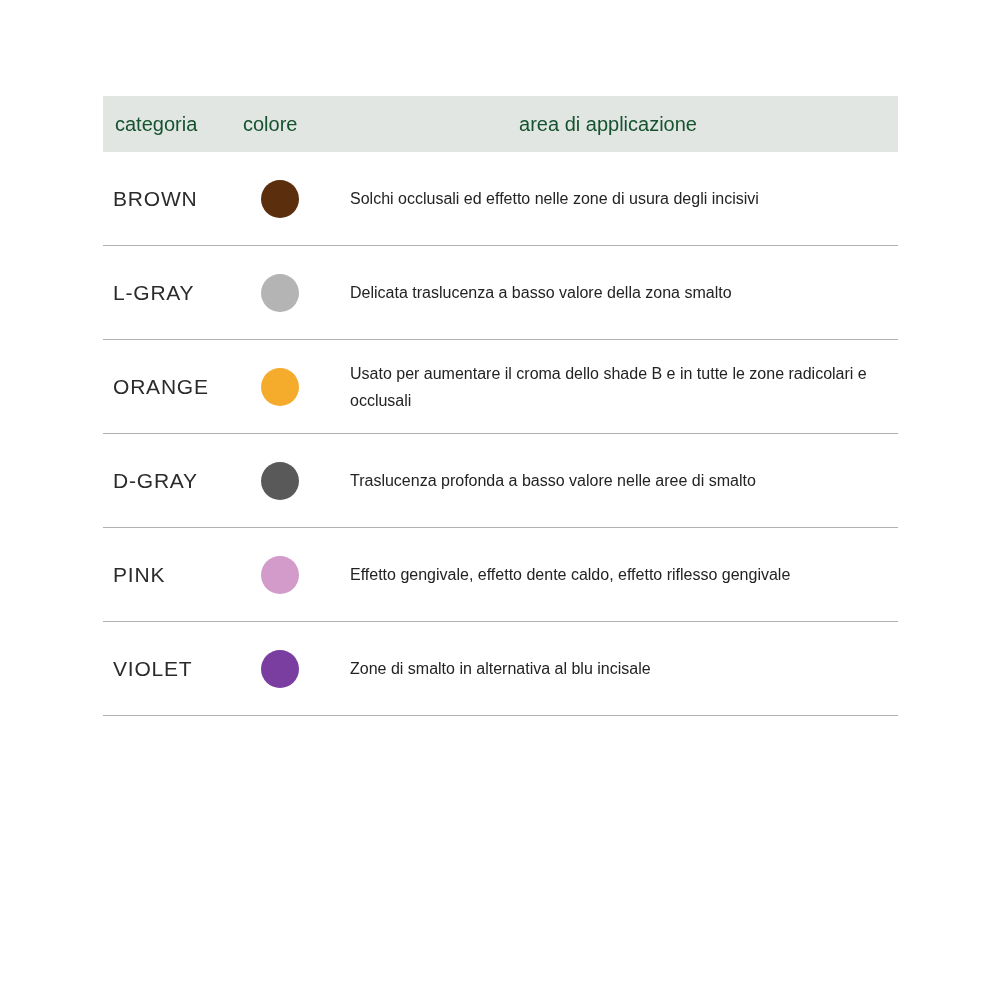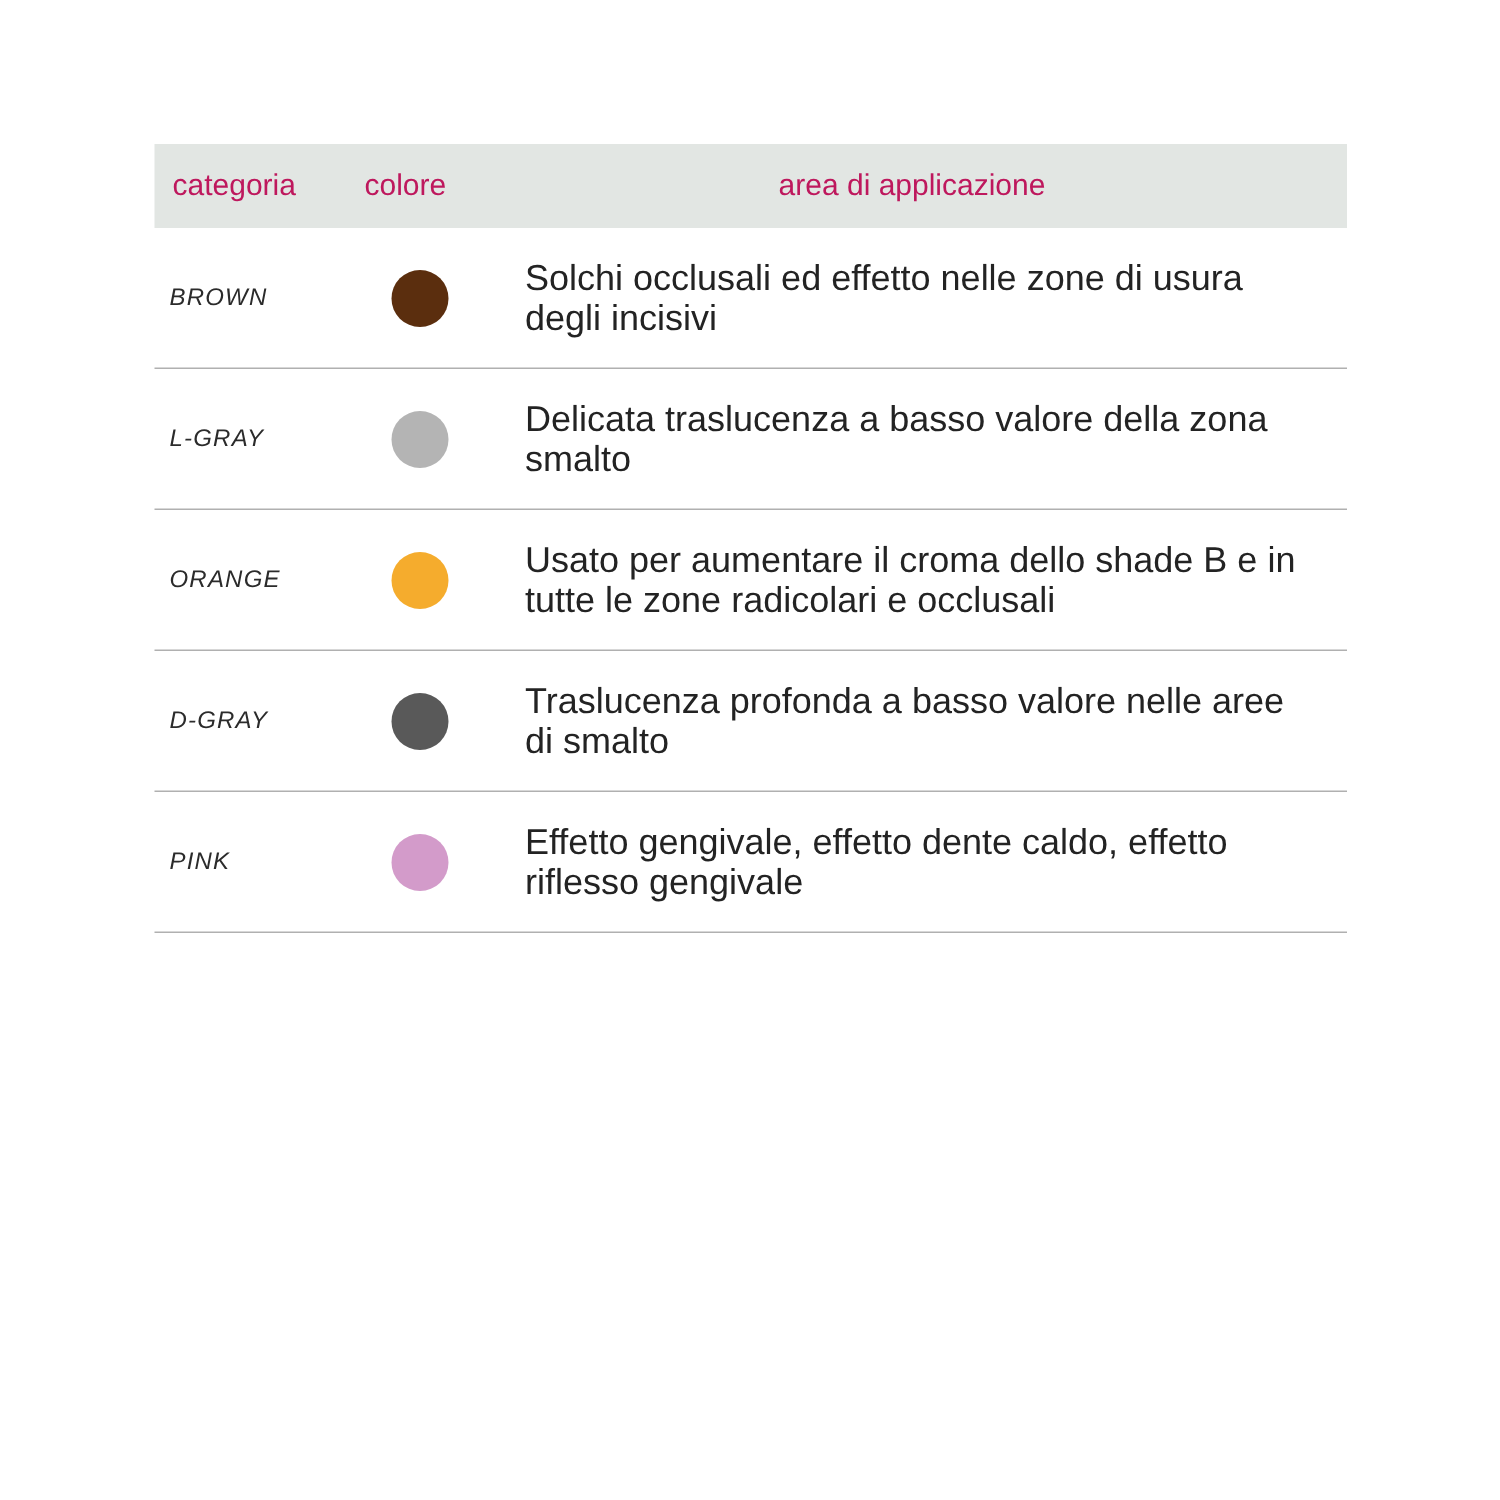--- a/index.html
+++ b/index.html
@@ -21,21 +21,21 @@
     left: 103px;
     top: 96px;
     width: 795px;
   }
   .header-row {
     display: flex;
     align-items: center;
     height: 56px;
     background: #e2e6e3;
     font-size: 20px;
-    color: #be185d;
+    color: #14532d;
   }
   .row {
     display: flex;
     align-items: center;
     height: 93px;
     border-bottom: 1px solid #b0b0b0;
     background: #ffffff;
   }
   .cell-cat {
     width: 127px;
@@ -58,34 +58,33 @@
     box-sizing: border-box;
   }
   .header-row .cell-cat { padding-left: 12px; }
   .header-row .cell-dot { justify-content: flex-start; padding-left: 13px; }
   .header-row .cell-desc {
     text-align: center;
     padding-left: 0;
     padding-right: 12px;
   }
   .category-label {
-    font-size: 16px;
+    font-size: 21px;
     letter-spacing: 0.8px;
     color: #2b2b2b;
     white-space: nowrap;
-    font-style: italic;
   }
   .dot {
     width: 38px;
     height: 38px;
     border-radius: 50%;
     display: inline-block;
   }
   .description {
-    font-size: 24px;
+    font-size: 16px;
     line-height: 27px;
     text-align: justify;
     text-align-last: left;
     color: #232323;
   }
 </style>
 </head>
 <body>
 
 <div class="page">
@@ -153,16 +152,27 @@
       <span class="category-label">PINK</span>
     </div>
     <div class="cell-dot">
       <span class="dot" style="background: rgb(211, 155, 202);"></span>
     </div>
     <div class="cell-desc">
       <span class="description">Effetto gengivale, effetto dente caldo, effetto riflesso gengivale</span>
     </div>
   </div>
 
+  <div class="row" style="border-bottom-color: rgb(176, 176, 176);">
+    <div class="cell-cat">
+      <span class="category-label">VIOLET</span>
+    </div>
+    <div class="cell-dot">
+      <span class="dot" style="background: rgb(122, 61, 160);"></span>
+    </div>
+    <div class="cell-desc">
+      <span class="description">Zone di smalto in alternativa al blu incisale</span>
+    </div>
+  </div>
 </div>
 
   </div>
 </div>
 
 </body></html>

